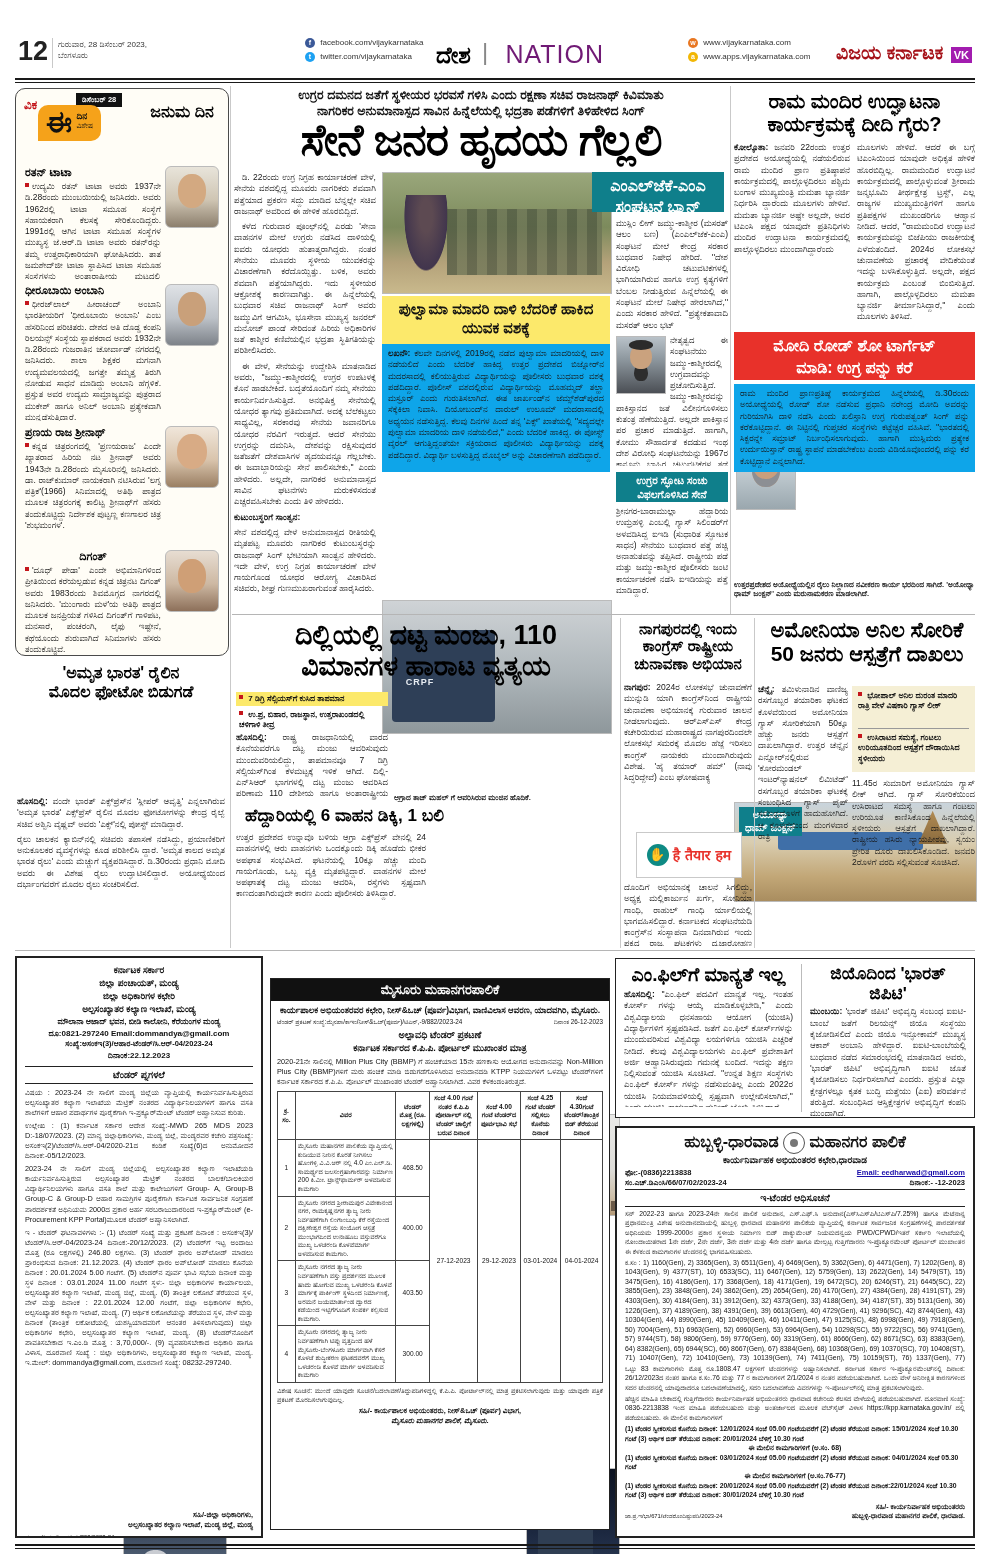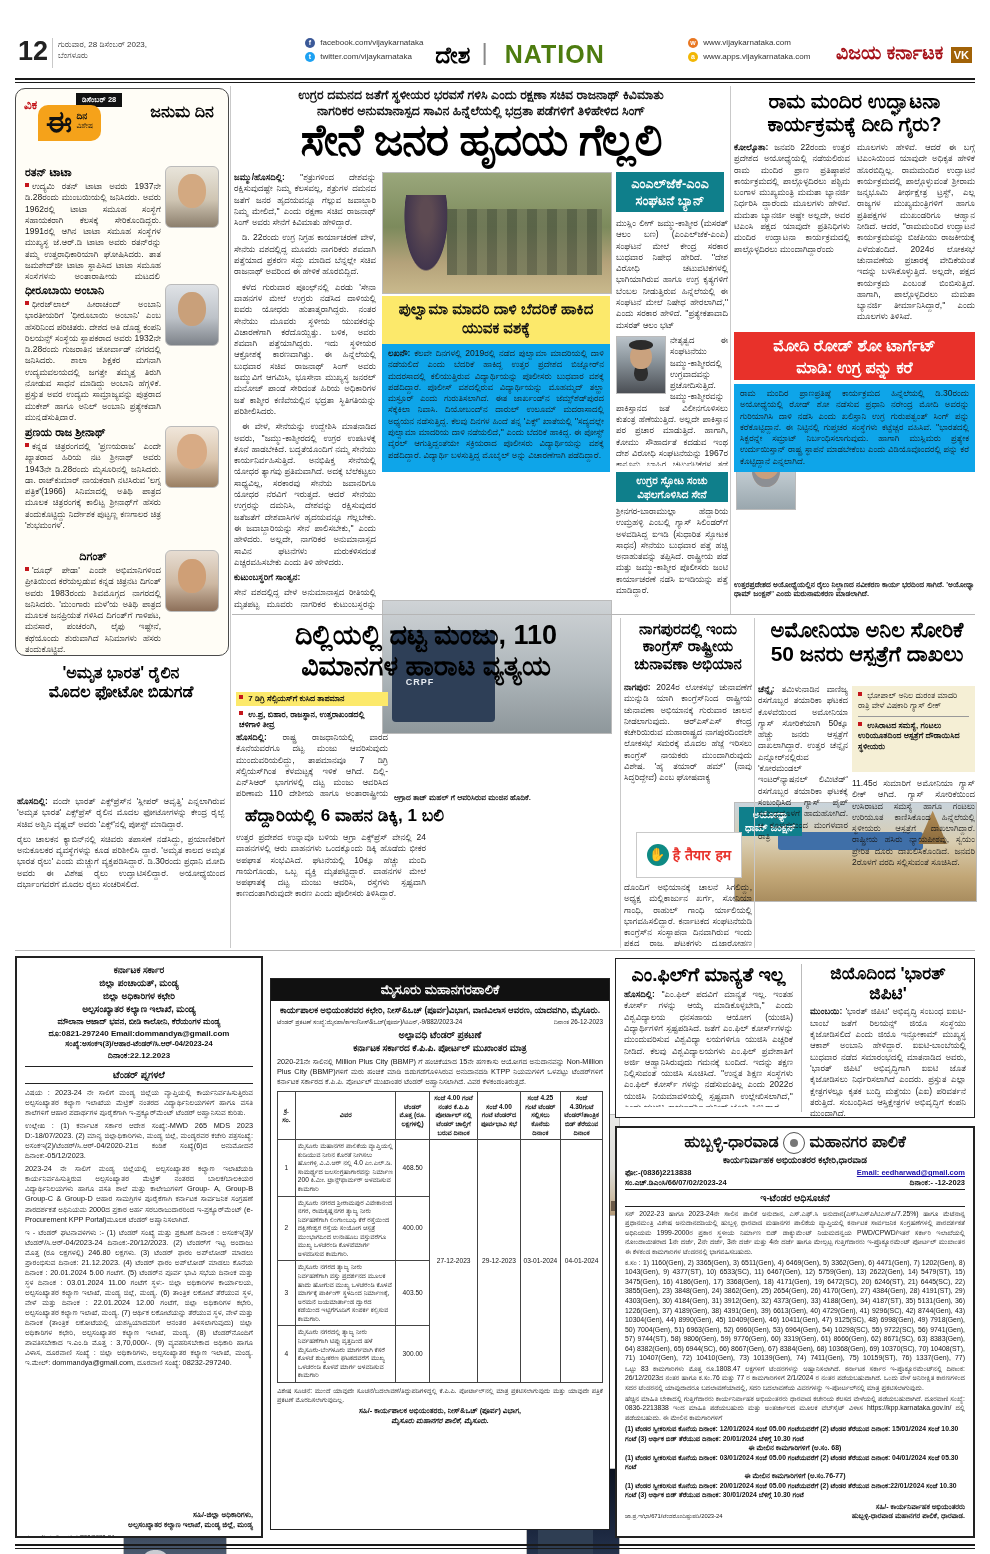--- a/index.html
+++ b/index.html
@@ -18,23 +18,23 @@
   
   .pagenum{font-size:27px;font-weight:bold;color:#222;}
   .hdr-small{font-size:8px;color:#333;line-height:1.35;}
   .soc-ic{display:inline-block;width:10px;height:10px;border-radius:50%;color:#fff;
           font-size:7px;text-align:center;line-height:10px;font-weight:bold;vertical-align:middle;margin-right:3px;}
   .ic-fb{background:#3b5998;}
   .ic-tw{background:#1da1f2;}
   .ic-web{background:#e87722;}
   .ic-app{background:#f2b705;}
   .sec-kn{font-size:23px;font-weight:bold;color:#000;}
-  .sec-en{font-size:25px;font-weight:700;color:#4d7c0f;letter-spacing:1px;margin-left:6px;}
+  .sec-en{font-size:25px;font-weight:400;color:#701a75;letter-spacing:1px;margin-left:6px;}
   .brand{font-size:19px;font-weight:bold;color:#a6131a;}
-  .vk-badge{display:inline-block;background:#a16207;color:#fff;font-weight:bold;font-size:11px;
+  .vk-badge{display:inline-block;background:#a21caf;color:#fff;font-weight:bold;font-size:11px;
             padding:2px 3px;margin-left:3px;vertical-align:middle;}
   
   .tday{border:1.5px solid #4a4a4a;border-radius:10px;background:#fffdf6;overflow:hidden;}
   .tday-badge{background:#111;color:#fff;font-size:7.5px;font-weight:bold;padding:2px 6px;display:inline-block;}
   .tday-bubble{background:#f5a21a;border-radius:10px 10px 10px 0;color:#111;padding:2px 8px 4px 8px;}
   .tday-ee{font-size:30px;font-weight:bold;line-height:1;}
   .tday-small{font-size:9px;font-weight:bold;line-height:1.05;}
   .vk-mini{color:#c4161c;font-weight:bold;font-size:12px;line-height:1;}
   .bday-title{font-size:16px;font-weight:bold;color:#000;}
   .entry-name{font-size:11px;font-weight:bold;color:#000;margin:5px 0 2px 0;}
@@ -194,39 +194,38 @@
   </div>
 
   <div class="abs rule-v" style="left:230px;top:86px;height:862px;"></div>
   <div class="abs rule-v" style="left:730px;top:86px;height:528px;"></div>
 
   <div class="abs ctr kicker" style="left:234px;top:88px;width:494px;">ಉಗ್ರರ ದಮನದ ಜತೆಗೆ ಸ್ಥಳೀಯರ ಭರವಸೆ ಗಳಿಸಿ ಎಂದು ರಕ್ಷಣಾ ಸಚಿವ ರಾಜನಾಥ್ ಕಿವಿಮಾತು</div>
   <div class="abs ctr kicker" style="left:234px;top:104px;width:494px;">ನಾಗರಿಕರ ಅನುಮಾನಾಸ್ಪದ ಸಾವಿನ ಹಿನ್ನೆಲೆಯಲ್ಲಿ ಭದ್ರತಾ ಪಡೆಗಳಿಗೆ ತಿಳಿಹೇಳಿದ ಸಿಂಗ್</div>
   <div class="abs ctr mainhead" style="left:234px;top:118px;width:494px;">ಸೇನೆ ಜನರ ಹೃದಯ ಗೆಲ್ಲಲಿ</div>
 
   <div class="abs bt jt" style="left:234px;top:172px;width:142px;height:438px;">
-    <p class="first"><b>ಜಮ್ಮು/ಹೊಸದಿಲ್ಲಿ:</b> <span>''ಶತ್ರುಗಳಿಂದ ದೇಶವನ್ನು ರಕ್ಷಿಸುವುದಷ್ಟೇ ನಿಮ್ಮ ಕೆಲಸವಲ್ಲ, ಶತ್ರುಗಳ ದಮನದ ಜತೆಗೆ ಜನರ ಹೃದಯವನ್ನೂ ಗೆಲ್ಲುವ ಜವಾಬ್ದಾರಿ ನಿಮ್ಮ ಮೇಲಿದೆ,'' ಎಂದು ರಕ್ಷಣಾ ಸಚಿವ ರಾಜನಾಥ್ ಸಿಂಗ್ ಅವರು ಸೇನೆಗೆ ಕಿವಿಮಾತು ಹೇಳಿದ್ದಾರೆ.</span></p>
     <p><span>ಡಿ. 22ರಂದು ಉಗ್ರ ನಿಗ್ರಹ ಕಾರ್ಯಾಚರಣೆ ವೇಳೆ, ಸೇನೆಯ ವಶದಲ್ಲಿದ್ದ ಮೂವರು ನಾಗರಿಕರು ಶವವಾಗಿ ಪತ್ತೆಯಾದ ಪ್ರಕರಣ ಸದ್ದು ಮಾಡಿದ ಬೆನ್ನಲ್ಲೇ ಸಚಿವ ರಾಜನಾಥ್ ಅವರಿಂದ ಈ ಹೇಳಿಕೆ ಹೊರಬಿದ್ದಿದೆ.</span></p>
     <p><span>ಕಳೆದ ಗುರುವಾರ ಪೂಂಛ್‌ನಲ್ಲಿ ಎರಡು 'ಸೇನಾ ವಾಹನಗಳ ಮೇಲೆ ಉಗ್ರರು ನಡೆಸಿದ ದಾಳಿಯಲ್ಲಿ ಐವರು ಯೋಧರು ಹುತಾತ್ಮರಾಗಿದ್ದರು. ನಂತರ ಸೇನೆಯು ಮೂವರು ಸ್ಥಳೀಯ ಯುವಕರನ್ನು ವಿಚಾರಣೆಗಾಗಿ ಕರೆದೊಯ್ದಿತ್ತು. ಬಳಿಕ, ಅವರು ಶವವಾಗಿ ಪತ್ತೆಯಾಗಿದ್ದರು. ಇದು ಸ್ಥಳೀಯರ ಆಕ್ರೋಶಕ್ಕೆ ಕಾರಣವಾಗಿತ್ತು. ಈ ಹಿನ್ನೆಲೆಯಲ್ಲಿ ಬುಧವಾರ ಸಚಿವ ರಾಜನಾಥ್ ಸಿಂಗ್ ಅವರು ಜಮ್ಮುವಿಗೆ ಆಗಮಿಸಿ, ಭೂಸೇನಾ ಮುಖ್ಯಸ್ಥ ಜನರಲ್ ಮನೋಜ್ ಪಾಂಡೆ ಸೇರಿದಂತೆ ಹಿರಿಯ ಅಧಿಕಾರಿಗಳ ಜತೆ ಕಾಶ್ಮೀರ ಕಣಿವೆಯಲ್ಲಿನ ಭದ್ರತಾ ಸ್ಥಿತಿಗತಿಯನ್ನು ಪರಿಶೀಲಿಸಿದರು.</span></p>
     <p><span>ಈ ವೇಳೆ, ಸೇನೆಯನ್ನು ಉದ್ದೇಶಿಸಿ ಮಾತನಾಡಿದ ಅವರು, ''ಜಮ್ಮು-ಕಾಶ್ಮೀರದಲ್ಲಿ ಉಗ್ರರ ಉಪಟಳಕ್ಕೆ ಕೊನೆ ಹಾಡಬೇಕಿದೆ. ಬದ್ಧತೆಯೊಂದಿಗೆ ನಮ್ಮ ಸೇನೆಯು ಕಾರ್ಯನಿರ್ವಹಿಸುತ್ತಿದೆ. ಅನಭಿಷಿಕ್ತ ಸೇನೆಯಲ್ಲಿ ಯೋಧರ ತ್ಯಾಗವು ಪ್ರತಿಮವಾಗಿದೆ. ಅದಕ್ಕೆ ಬೆಲೆಕಟ್ಟಲು ಸಾಧ್ಯವಿಲ್ಲ, ಸರಕಾರವು ಸೇನೆಯ ಜವಾನರಿಗೂ ಯೋಧರ ನೆರವಿಗೆ ಇರುತ್ತದೆ. ಆದರೆ ಸೇನೆಯು ಉಗ್ರರನ್ನು ದಮನಿಸಿ, ದೇಶವನ್ನು ರಕ್ಷಿಸುವುದರ ಜತೆಜತೆಗೆ ದೇಶವಾಸಿಗಳ ಹೃದಯವನ್ನೂ ಗೆಲ್ಲಬೇಕು. ಈ ಜವಾಬ್ದಾರಿಯನ್ನು ಸೇನೆ ಪಾಲಿಸಬೇಕು,'' ಎಂದು ಹೇಳಿದರು. ಅಲ್ಲದೇ, ನಾಗರಿಕರ ಅನುಮಾನಾಸ್ಪದ ಸಾವಿನ ಘಟನೆಗಳು ಮರುಕಳಿಸದಂತೆ ಎಚ್ಚರವಹಿಸಬೇಕು ಎಂದು ತಿಳಿ ಹೇಳಿದರು.</span></p>
     <p class="first" style="font-weight:bold;">ಕುಟುಂಬಸ್ಥರಿಗೆ ಸಾಂತ್ವನ:</p>
     <p class="first"><span>ಸೇನೆ ವಶದಲ್ಲಿದ್ದ ವೇಳೆ ಅನುಮಾನಾಸ್ಪದ ರೀತಿಯಲ್ಲಿ ಮೃತಪಟ್ಟ ಮೂವರು ನಾಗರಿಕರ ಕುಟುಂಬಸ್ಥರನ್ನು ರಾಜನಾಥ್ ಸಿಂಗ್ ಭೇಟಿಯಾಗಿ ಸಾಂತ್ವನ ಹೇಳಿದರು. ಇದೇ ವೇಳೆ, ಉಗ್ರ ನಿಗ್ರಹ ಕಾರ್ಯಾಚರಣೆ ವೇಳೆ ಗಾಯಗೊಂಡ ಯೋಧರ ಆರೋಗ್ಯ ವಿಚಾರಿಸಿದ ಸಚಿವರು, ಶೀಘ್ರ ಗುಣಮುಖರಾಗುವಂತೆ ಹಾರೈಸಿದರು.</span></p>
   </div>
 
   <div class="abs ph ph-rajnath" style="left:382px;top:172px;width:228px;height:120px;"></div>
   <div class="abs yellow-head" style="left:382px;top:296px;width:228px;height:44px;font-size:15px;line-height:1.25;padding-top:4px;">
     <span>ಪುಲ್ವಾಮಾ ಮಾದರಿ ದಾಳಿ ಬೆದರಿಕೆ ಹಾಕಿದ ಯುವಕ ವಶಕ್ಕೆ</span>
   </div>
   <div class="abs cream bt jt" style="left:382px;top:344px;width:228px;height:128px;padding:4px 6px;box-sizing:border-box;">
     <b>ಲಖನೌ:</b>
     <span>ಕೆಲವೇ ದಿನಗಳಲ್ಲಿ 2019ರಲ್ಲಿ ನಡೆದ ಪುಲ್ವಾಮಾ ಮಾದರಿಯಲ್ಲಿ ದಾಳಿ ನಡೆಯಲಿದೆ ಎಂದು ಬೆದರಿಕೆ ಹಾಕಿದ್ದ ಉತ್ತರ ಪ್ರದೇಶದ ಬಿಜ್ನೋರ್‌ನ ಮದರಸಾದಲ್ಲಿ ಕಲಿಯುತ್ತಿರುವ ವಿದ್ಯಾರ್ಥಿಯನ್ನು ಪೊಲೀಸರು ಬುಧವಾರ ವಶಕ್ಕೆ ಪಡೆದಿದ್ದಾರೆ. ಪೊಲೀಸ್ ವಶದಲ್ಲಿರುವ ವಿದ್ಯಾರ್ಥಿಯನ್ನು ಮೊಹಮ್ಮದ್ ತಲ್ಹಾ ಮಸ್ರೂರ್ ಎಂದು ಗುರುತಿಸಲಾಗಿದೆ. ಈತ ಜಾರ್ಖಂಡ್‌ನ ಜೆಮ್ಸ್‌ಶೆಡ್‌ಪುರದ ಸೆಕ್ಕೆಕಿಲಾ ನಿವಾಸಿ. ದಿಯೋಬಂದ್‌ನ ದಾರುಲ್ ಉಲೂಮ್ ಮದರಾಸಾದಲ್ಲಿ ಅಧ್ಯಯನ ನಡೆಸುತ್ತಿದ್ದ. ಕೆಲವು ದಿನಗಳ ಹಿಂದೆ ತನ್ನ 'ಎಕ್ಸ್' ಖಾತೆಯಲ್ಲಿ ''ಸದ್ಯದಲ್ಲೇ ಪುಲ್ವಾಮಾ ಮಾದರಿಯ ದಾಳಿ ನಡೆಯಲಿದೆ,'' ಎಂದು ಬೆದರಿಕೆ ಹಾಕಿದ್ದ. ಈ ಪೋಸ್ಟ್ ವೈರಲ್ ಆಗುತ್ತಿದ್ದಂತೆಯೇ ಸಕ್ರಿಯರಾದ ಪೊಲೀಸರು ವಿದ್ಯಾರ್ಥಿಯನ್ನು ವಶಕ್ಕೆ ಪಡೆದಿದ್ದಾರೆ. ವಿದ್ಯಾರ್ಥಿ ಬಳಸುತ್ತಿದ್ದ ಮೊಬೈಲ್ ಅನ್ನು ವಿಚಾರಣೆಗಾಗಿ ಪಡೆದಿದ್ದಾರೆ.</span>
   </div>
   <div class="abs ph ph-crpf" style="left:382px;top:478px;width:228px;height:132px;"></div>
 
-  <div class="abs teal-box" style="left:616px;top:172px;width:108px;height:40px;font-size:13px;line-height:1.3;padding-top:4px;box-sizing:border-box;">
+  <div class="abs teal-box" style="left:592px;top:172px;width:132px;height:40px;font-size:16px;line-height:1.3;padding-top:4px;box-sizing:border-box;">
     <span>ಎಂಎಲ್‌ಜೆಕೆ-ಎಂಎ ಸಂಘಟನೆ ಬ್ಯಾನ್</span>
   </div>
   <div class="abs bt jt" style="left:616px;top:218px;width:112px;height:248px;">
     <p class="first"><span>ಮುಸ್ಲಿಂ ಲೀಗ್ ಜಮ್ಮು-ಕಾಶ್ಮೀರ (ಮಸರತ್ ಆಲಂ ಬಣ) (ಎಂಎಲ್‌ಜೆಕೆ-ಎಂಎ) ಸಂಘಟನೆ ಮೇಲೆ ಕೇಂದ್ರ ಸರಕಾರ ಬುಧವಾರ ನಿಷೇಧ ಹೇರಿದೆ. ''ದೇಶ ವಿರೋಧಿ ಚಟುವಟಿಕೆಗಳಲ್ಲಿ ಭಾಗಿಯಾಗಿರುವ ಹಾಗೂ ಉಗ್ರ ಕೃತ್ಯಗಳಿಗೆ ಬೆಂಬಲ ನೀಡುತ್ತಿರುವ ಹಿನ್ನೆಲೆಯಲ್ಲಿ ಈ ಸಂಘಟನೆ ಮೇಲೆ ನಿಷೇಧ ಹೇರಲಾಗಿದೆ,'' ಎಂದು ಸರಕಾರ ಹೇಳಿದೆ. ''ಪ್ರತ್ಯೇಕತಾವಾದಿ ಮಸರತ್ ಆಲಂ ಭಟ್</span></p>
     <div class="ph ph-masarat" style="float:left;width:48px;height:56px;margin:1px 4px 2px 0;"></div>
     <p class="first"><span>ನೇತೃತ್ವದ ಈ ಸಂಘಟನೆಯು ಜಮ್ಮು-ಕಾಶ್ಮೀರದಲ್ಲಿ ಉಗ್ರವಾದವನ್ನು ಪ್ರಚೋದಿಸುತ್ತಿದೆ. ಜಮ್ಮು-ಕಾಶ್ಮೀರವನ್ನು ಪಾಕಿಸ್ತಾನದ ಜತೆ ವಿಲೀನಗೊಳಿಸಲು ಕುತಂತ್ರ ಹೆಣೆಯುತ್ತಿದೆ. ಅಲ್ಲದೇ ಪಾಕಿಸ್ತಾನ ಪರ ಪ್ರಚಾರ ಮಾಡುತ್ತಿದೆ. ಹಾಗಾಗಿ, ಕೋಮು ಸೌಹಾರ್ದತೆ ಕದಡುವ ಇಂಥ ದೇಶ ವಿರೋಧಿ ಸಂಘಟನೆಯನ್ನು 1967ರ ಕಾನೂನು ಬಾಹಿರ ಚಟುವಟಿಕೆಗಳ ತಡೆ ಕಾಯಿದೆಯಡಿ (ಯುಎಪಿಎ) ನಿಷೇಧಿಸ ಲಾಗಿದೆ,'' ಎಂದು ಕೇಂದ್ರ ಗೃಹ ಸಚಿವಾಲಯದ ಪ್ರಕಟಣೆ ತಿಳಿಸಿದೆ.</span></p>
   </div>
   <div class="abs teal-box" style="left:616px;top:472px;width:112px;height:30px;font-size:10.5px;line-height:1.3;padding-top:2px;box-sizing:border-box;">
     <span>ಉಗ್ರರ ಸ್ಫೋಟ ಸಂಚು ವಿಫಲಗೊಳಿಸಿದ ಸೇನೆ</span>
   </div>
@@ -314,21 +313,21 @@
 
   <div class="abs ctr h2k" style="left:758px;top:618px;width:218px;font-size:21px;">
     <div>ಅಮೋನಿಯಾ ಅನಿಲ ಸೋರಿಕೆ</div>
     <div>50 ಜನರು ಆಸ್ಪತ್ರೆಗೆ ದಾಖಲು</div>
   </div>
   <div class="abs bt jt" style="left:758px;top:684px;width:90px;height:262px;">
     <b>ಚೆನ್ನೈ:</b>
     <span>ತಮಿಳುನಾಡಿನ ವಾಣಿಜ್ಯ ರಸಗೊಬ್ಬರ ತಯಾರಿಕಾ ಘಟಕದ ಕೊಳವೆಯಿಂದ ಅಮೋನಿಯಾ ಗ್ಯಾಸ್ ಸೋರಿಕೆಯಾಗಿ 50ಕ್ಕೂ ಹೆಚ್ಚು ಜನರು ಆಸ್ಪತ್ರೆಗೆ ದಾಖಲಾಗಿದ್ದಾರೆ. ಉತ್ತರ ಚೆನ್ನೈನ ಎನ್ನೋರ್‌ನಲ್ಲಿರುವ 'ಕೋರಮಂಡಲ್ ಇಂಟರ್‌ನ್ಯಾಷನಲ್ ಲಿಮಿಟೆಡ್' ರಸಗೊಬ್ಬರ ತಯಾರಿಕಾ ಘಟಕಕ್ಕೆ ಸಂಬಂಧಿಸಿದ ಗ್ಯಾಸ್ ಪೈಪ್ ಸಮುದ್ರದೊಳಗೆ ಹಾದುಹೋಗಿದೆ. ಆ ಕೊಳವೆಯಿಂದ ಮಂಗಳವಾರ ರಾತ್ರಿ</span>
   </div>
   <div class="abs cream2" style="left:852px;top:686px;width:123px;height:86px;padding:5px 6px;box-sizing:border-box;">
-    <div style="font-size:8px;font-weight:normal;line-height:1.3;border-bottom:1px solid #999;padding-bottom:4px;margin-bottom:4px;">
+    <div style="font-size:8px;font-weight:bold;line-height:1.3;border-bottom:1px solid #999;padding-bottom:16px;margin-bottom:4px;">
       <span class="bullet-sq"></span>
       <span>ಭೋಪಾಲ್ ಅನಿಲ ದುರಂತ ಮಾದರಿ ರಾತ್ರಿ ವೇಳೆ ವಿಷಕಾರಿ ಗ್ಯಾಸ್ ಲೀಕ್</span>
     </div>
     <div style="font-size:8px;font-weight:bold;line-height:1.3;">
       <span class="bullet-sq"></span>
       <span>ಉಸಿರಾಟದ ಸಮಸ್ಯೆ, ಗಂಟಲು ಉರಿಯೂತದಿಂದ ಆಸ್ಪತ್ರೆಗೆ ದೌಡಾಯಿಸಿದ ಸ್ಥಳೀಯರು</span>
     </div>
   </div>
   <div class="abs bt jt" style="left:852px;top:778px;width:123px;height:168px;">
     <span>11.45ರ ಸುಮಾರಿಗೆ ಅಮೋನಿಯಾ ಗ್ಯಾಸ್ ಲೀಕ್ ಆಗಿದೆ. ಗ್ಯಾಸ್ ಸೋರಿಕೆಯಿಂದ ಉಸಿರಾಟದ ಸಮಸ್ಯೆ ಹಾಗೂ ಗಂಟಲು ಉರಿಯೂತ ಕಾಣಿಸಿಕೊಂಡ ಹಿನ್ನೆಲೆಯಲ್ಲಿ ಸ್ಥಳೀಯರು ಆಸ್ಪತ್ರೆಗೆ ದಾಖಲಾಗಿದ್ದಾರೆ. ರಾಷ್ಟ್ರೀಯ ಹಸಿರು ನ್ಯಾಯಪೀಠವು, ಸ್ವಯಂ ಪ್ರೇರಿತ ದೂರು ದಾಖಲಿಸಿಕೊಂಡಿದೆ. ಜನವರಿ 2ರೊಳಗೆ ವರದಿ ಸಲ್ಲಿಸುವಂತೆ ಸೂಚಿಸಿದೆ.</span>

